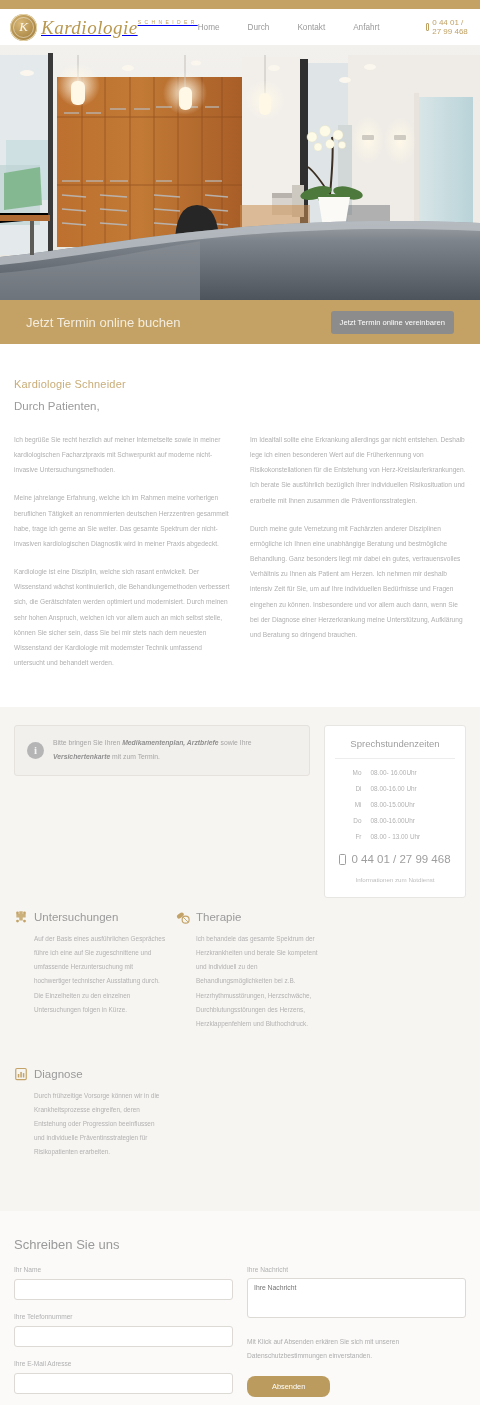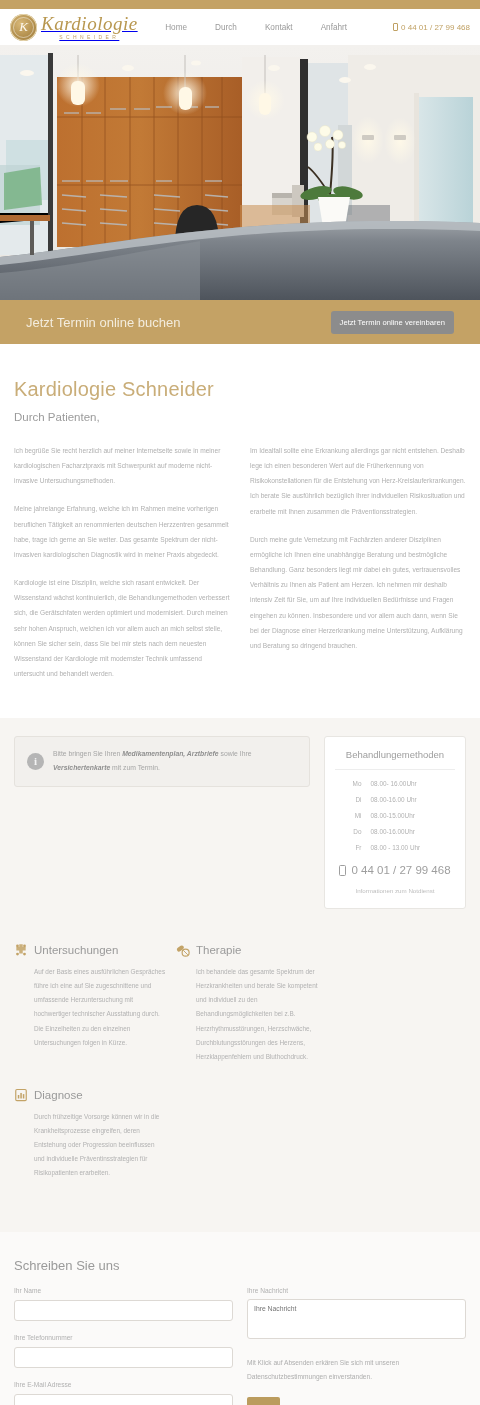--- a/index.html
+++ b/index.html
@@ -36,21 +36,21 @@
     position: absolute; inset: 0;
     display: flex; align-items: center; justify-content: center;
     font-family: "Liberation Serif", serif;
     font-size: 13px; color: #fdf8ee; font-style: italic;
   }
   .brand-seal::before {
     content: "";
     position: absolute; inset: 3px;
     border-radius: 50%; border: 1px solid rgba(255,255,255,.45);
   }
-  .brand-names { display: flex; flex-direction: column; line-height: 1; }
+  .brand-names { display: flex; flex-direction: row; line-height: 1; }
   .brand-script {
     font-family: "Liberation Serif", serif;
     font-style: italic;
     font-size: 19px;
     color: #b8974f;
     letter-spacing: .5px;
   }
   .brand-sub {
     font-size: 5px;
     letter-spacing: 3.4px;
@@ -98,21 +98,21 @@
     margin-left: auto;
     background: #8c8c8c; color: #ffffff;
     border: none; border-radius: 3px;
     font-size: 7.6px; padding: 7px 9px;
     font-family: inherit; cursor: pointer;
   }
 
   
   .intro { padding: 34px 14px 24px; background: #fff; }
   .h1 {
-    font-size: 20px; color: #c9ad78; font-weight: 400;
+    font-size: 11px; color: #c9ad78; font-weight: 400;
     letter-spacing: .2px; margin-bottom: 10px;
   }
   .h2 {
     font-size: 11.5px; color: #9b9b9b; font-weight: 400; margin-bottom: 20px;
   }
   .cols { display: flex; gap: 20px; }
   .col { flex: 1 1 0; }
   .col p {
     font-size: 6.6px; line-height: 2.3; color: #b0b0b0;
     margin-bottom: 13px; text-align: left;
@@ -166,21 +166,21 @@
     font-size: 11.5px; color: #9e9e9e; margin: 13px 0 11px;
   }
   .hours-phone .phone-glyph2 {
     width: 7px; height: 11px; border: 1.2px solid #9e9e9e; border-radius: 1.5px;
   }
   .hours-note { font-size: 6.2px; color: #bdbdbd; }
 
   
   .services {
     display: flex; flex-wrap: wrap;
-    margin-top: 34px; gap: 4px 10px;
+    margin-top: 12px; gap: 16px 10px;
   }
   .svc { width: 152px; margin-bottom: 20px; }
   .svc-head { display: flex; align-items: center; gap: 6px; margin-bottom: 8px; }
   .svc-head h4 { font-size: 11.5px; font-weight: 400; color: #9a9a9a; }
   .svc-ico { width: 14px; height: 14px; flex: 0 0 auto; color: #c3a367; }
   .svc p {
     font-size: 6.4px; line-height: 2.2; color: #b2b2b2; padding-left: 20px;
   }
 
   
@@ -198,22 +198,22 @@
   }
   .ftextarea {
     width: 100%; height: 40px; resize: none;
     border: 1px solid #ddd9d4; border-radius: 3px;
     background: #ffffff; margin-bottom: 13px;
     font-family: inherit; font-size: 6.8px; color: #c0c0c0;
     padding: 5px 6px; outline: none;
   }
   .privacy { font-size: 6.6px; line-height: 2.1; color: #aeaeae; margin-bottom: 12px; }
   .submit {
-    background: #bb9c5e; color: #ffffff; border: none; border-radius: 2px;
-    font-family: inherit; font-size: 7.4px; padding: 6px 0; cursor: pointer; text-align: right;
+    background: #bb9c5e; color: #ffffff; border: none; border-radius: 8px;
+    font-family: inherit; font-size: 7.4px; padding: 6px 25px; cursor: pointer; text-align: right;
   }
 </style>
 </head>
 <body>
 
 <div class="topstrip"></div>
 
 <header class="header">
   <a class="brand" href="#">
     <span class="brand-seal"></span>
@@ -407,21 +407,21 @@
 
 <section class="band">
   <div class="band-top">
 
     <div class="notice">
       <span class="info-circle">i</span>
       <span class="notice-text"><span>Bitte bringen Sie Ihren </span><i>Medikamentenplan, Arztbriefe</i><span> sowie Ihre </span><i>Versichertenkarte</i><span> mit zum Termin.</span></span>
     </div>
 
     <aside class="hours">
-      <h3>Behandlungemethoden</h3>
+      <h3>Sprechstundenzeiten</h3>
       <div class="hrow">
         <span class="day">Mo</span>
         <span class="time">08.00- 16.00Uhr</span>
       </div>
       <div class="hrow">
         <span class="day">Di</span>
         <span class="time">08.00-16.00 Uhr</span>
       </div>
       <div class="hrow">
         <span class="day">Mi</span>

